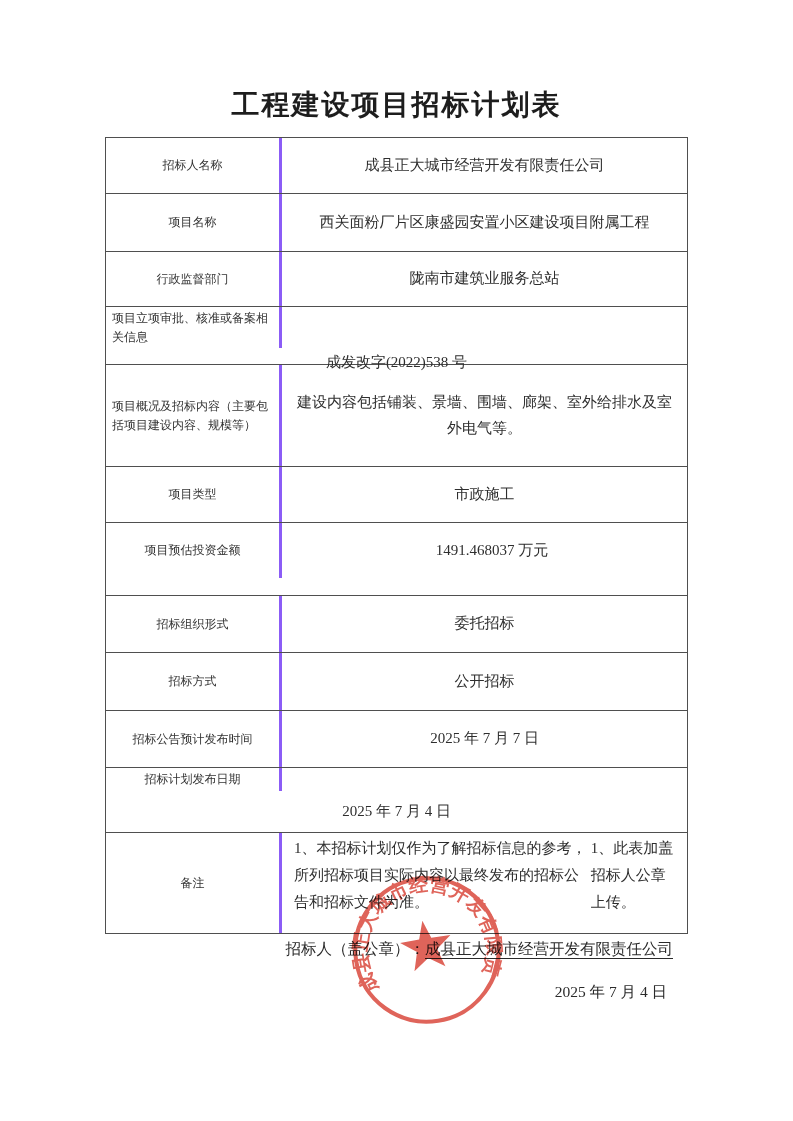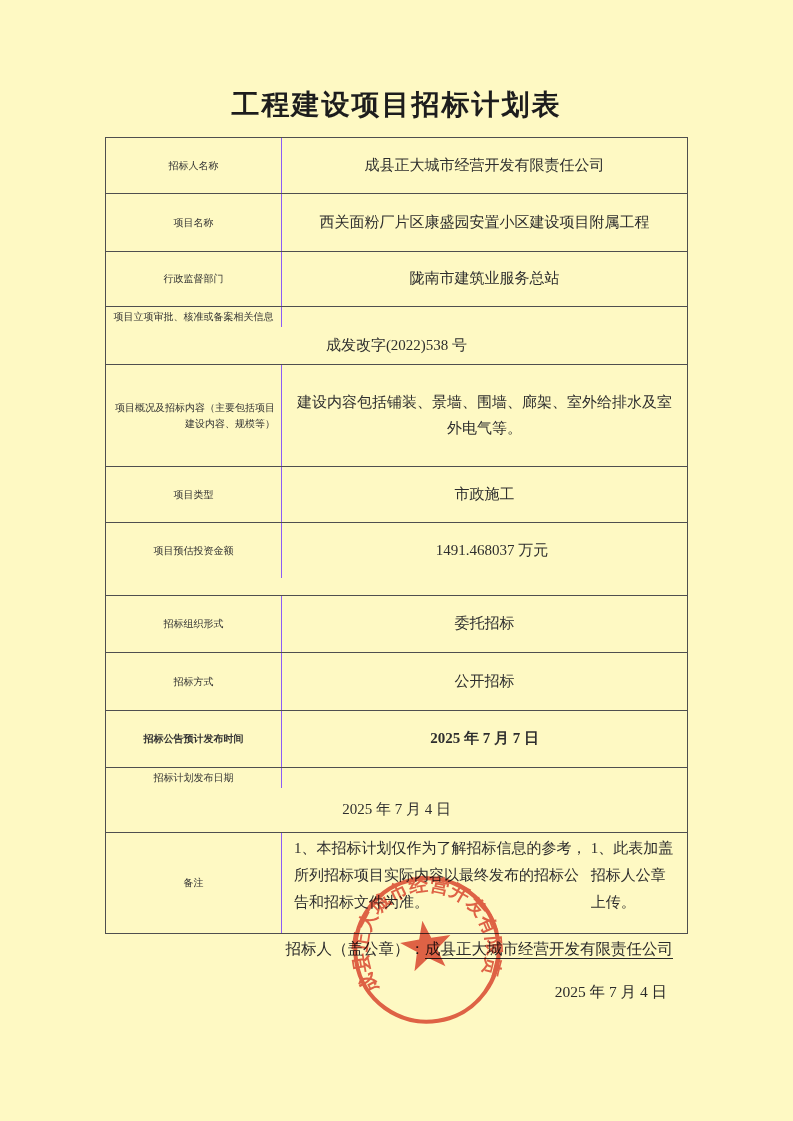--- a/index.html
+++ b/index.html
@@ -2,21 +2,21 @@
 <html><head>
 <meta charset="utf-8">
 <style>
   * { box-sizing: border-box; }
   html, body { margin: 0; padding: 0; background: #e8e8e8; }
   .page {
     position: relative;
     width: 793px;
     height: 1121px;
     margin: 0 auto;
-    background: #fef9c3;
+    background: #ffffff;
     font-family: "Liberation Serif", "DejaVu Serif", serif;
     color: #2b2b2b;
     overflow: hidden;
   }
   .title {
     position: absolute;
     top: 86px;
     left: 0;
     width: 100%;
     margin: 0;
@@ -37,34 +37,34 @@
   .row + .row { border-top: 1px solid #4f4f4f; }
   .row:nth-child(1)  { height: 55px; }
   .row:nth-child(2)  { height: 58px; }
   .row:nth-child(3)  { height: 55px; }
   .row:nth-child(4)  { height: 58px; flex-direction: column; }
   .row:nth-child(5)  { height: 102px; }
   .row:nth-child(6)  { height: 56px; }
   .row:nth-child(7)  { height: 56px; gap: 15px; }
   .row:nth-child(8)  { height: 57px; margin-top: 17px; }
   .row:nth-child(9)  { height: 58px; }
-  .row:nth-child(10) { height: 57px; font-weight: bold; }
+  .row:nth-child(10) { height: 57px; }
   .row:nth-child(11) { height: 65px; flex-direction: column; }
   .row:nth-child(12) { height: 101px; }
   .cell {
     display: flex;
     align-items: center;
     justify-content: center;
   }
   .cell.label {
     width: 176px;
     flex: none;
-    border-right: 1px solid #8b5cf6;
-    text-align: right;
-    font-size: 10px;
+    border-right: 3px solid #8b5cf6;
+    text-align: left;
+    font-size: 12px;
     line-height: 1.55;
     padding: 2px 6px;
     color: #333;
   }
   .cell.value {
     flex: 1;
     text-align: center;
     font-size: 15px;
     line-height: 1.7;
     padding: 2px 14px;

